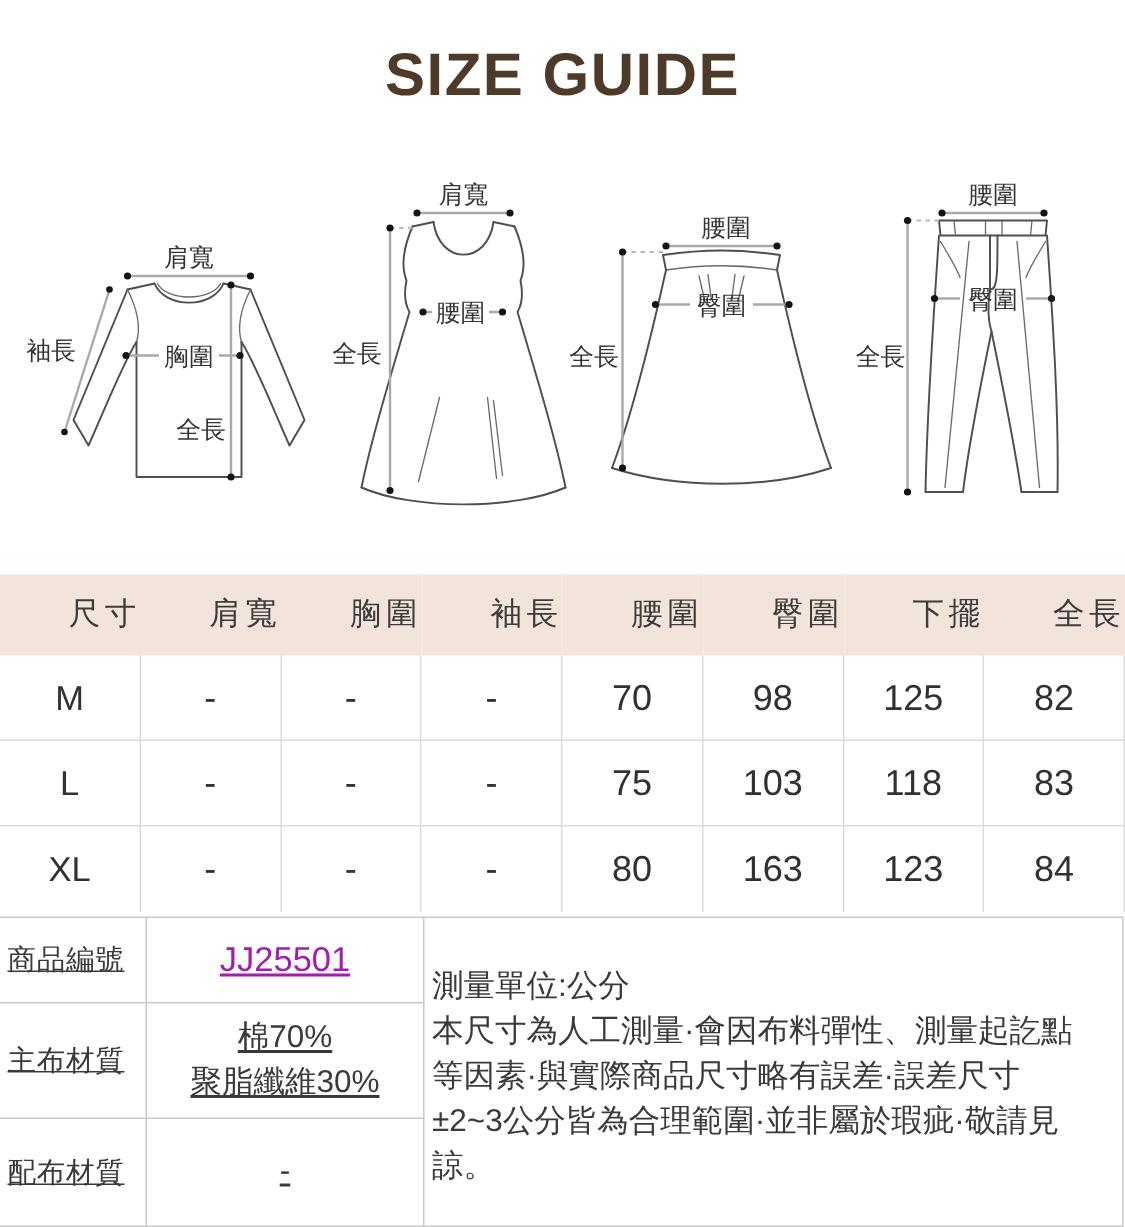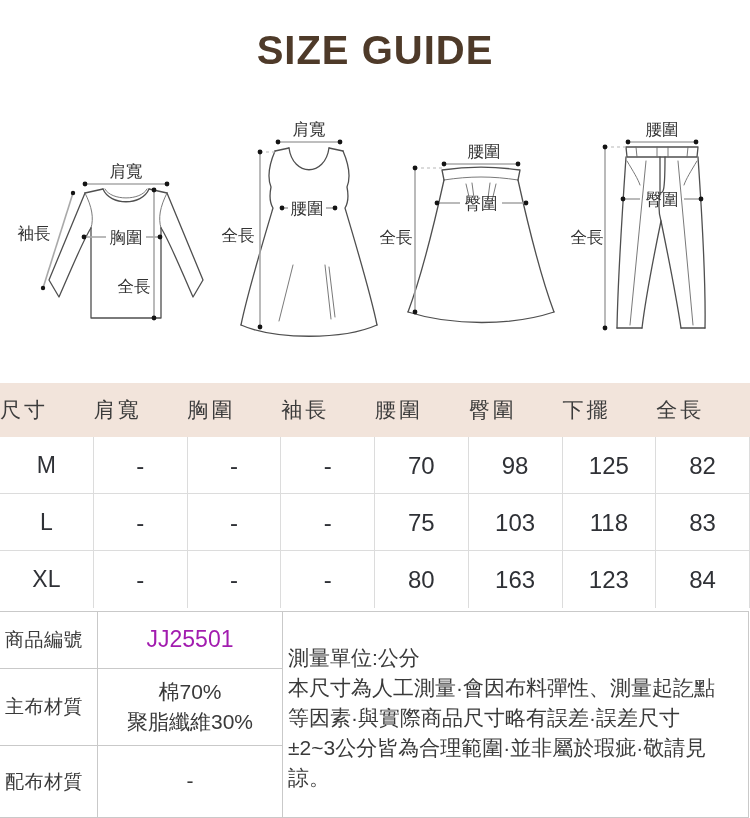--- a/index.html
+++ b/index.html
@@ -22,41 +22,41 @@
   .measure{stroke:#a9a9a9;stroke-width:1.6;fill:none;}
   .measure-dash{stroke:#b8b8b8;stroke-width:1.2;stroke-dasharray:3 3;fill:none;}
   .dot{fill:#141414;stroke:none;}
   .dlabel{fill:#333;font-size:16.5px;font-family:"Liberation Sans","DejaVu Sans",sans-serif;}
   
   .size-table{
     position:absolute;top:383px;left:0;width:750px;
     display:grid;grid-template-columns:repeat(8,1fr);
   }
   .st-head{
-    background:#f2e4db;height:54px;line-height:54px;text-align:left;
+    background:#f2e4db;height:54px;line-height:54px;text-align:right;
     font-size:21px;color:#3c3c3c;letter-spacing:3px;
   }
   .st-cell{
     height:57px;line-height:57px;text-align:center;font-size:24px;color:#2f3136;
     border-right:1px solid #dcdcdc;border-bottom:1px solid #dcdcdc;
     box-sizing:border-box;
   }
   .st-cell.rowlast{border-bottom:none;}
   .st-size{font-size:23px;color:#2f3136;}
   
   .info-table{
     position:absolute;top:611px;left:0;width:749px;height:207px;
     display:grid;grid-template-columns:98px 185px 466px;
     grid-template-rows:57px 77px 72px;
     border-top:1px solid #c9c9c9;box-sizing:border-box;
   }
   .if-cell{
     border-right:1px solid #c9c9c9;border-bottom:1px solid #c9c9c9;
     box-sizing:border-box;display:flex;align-items:center;
-    font-size:19px;color:#3a3a3a;
+    font-size:19px;color:#3a3a3a;text-decoration:underline;
   }
   .if-label{padding-left:5px;letter-spacing:0.5px;}
   .if-value{justify-content:center;text-align:center;font-size:21px;white-space:pre-line;line-height:1.45;}
   .if-value.prodno{font-size:23px;color:#a21caf;}
   .note-cell{
     grid-column:3;grid-row:1 / span 3;
     border-bottom:1px solid #c9c9c9;border-right:1px solid #c9c9c9;box-sizing:border-box;
     padding:31px 28px 0 5px;
     font-size:21px;line-height:30px;color:#3a3a3a;
   }

